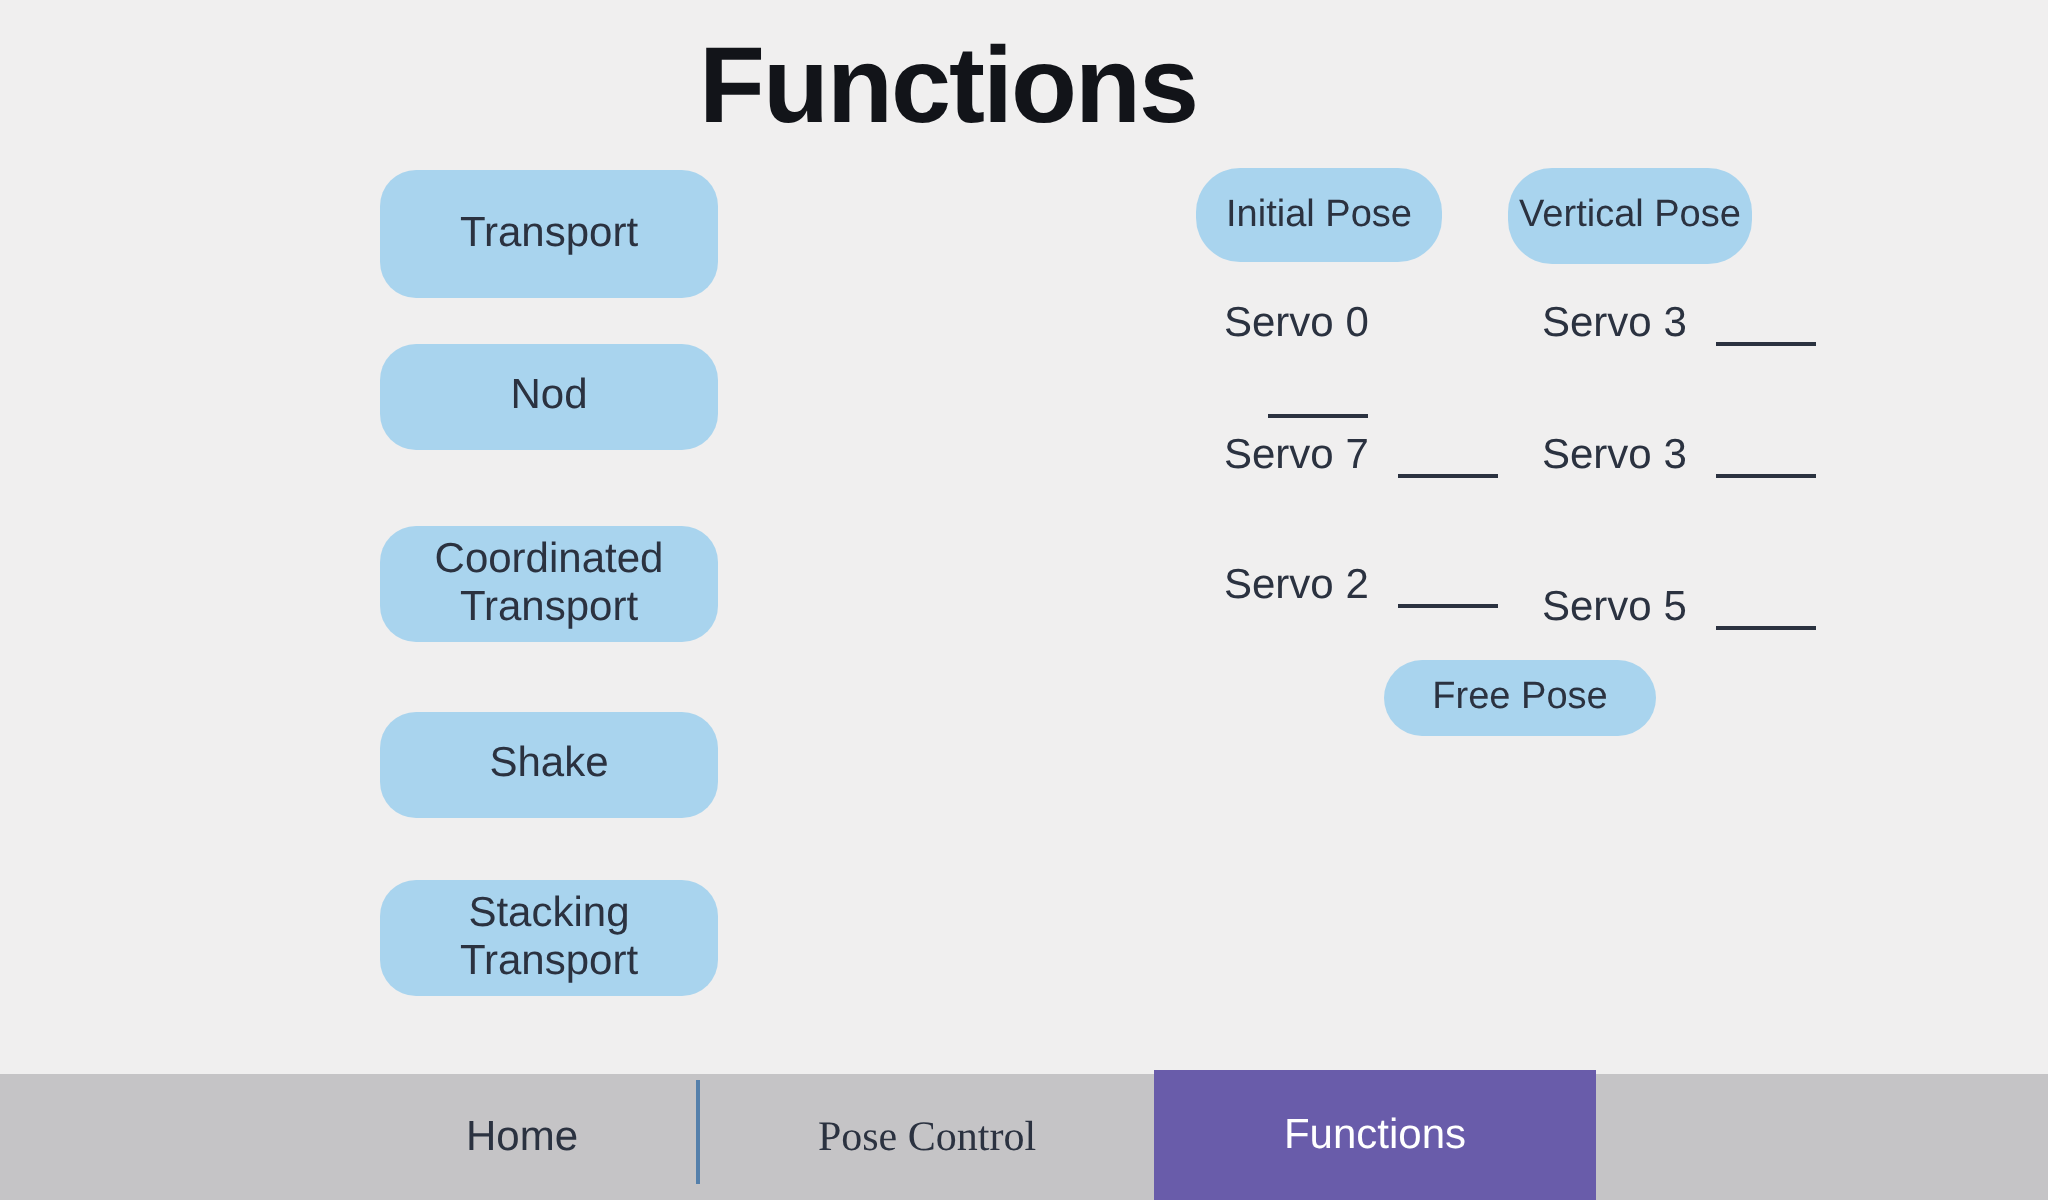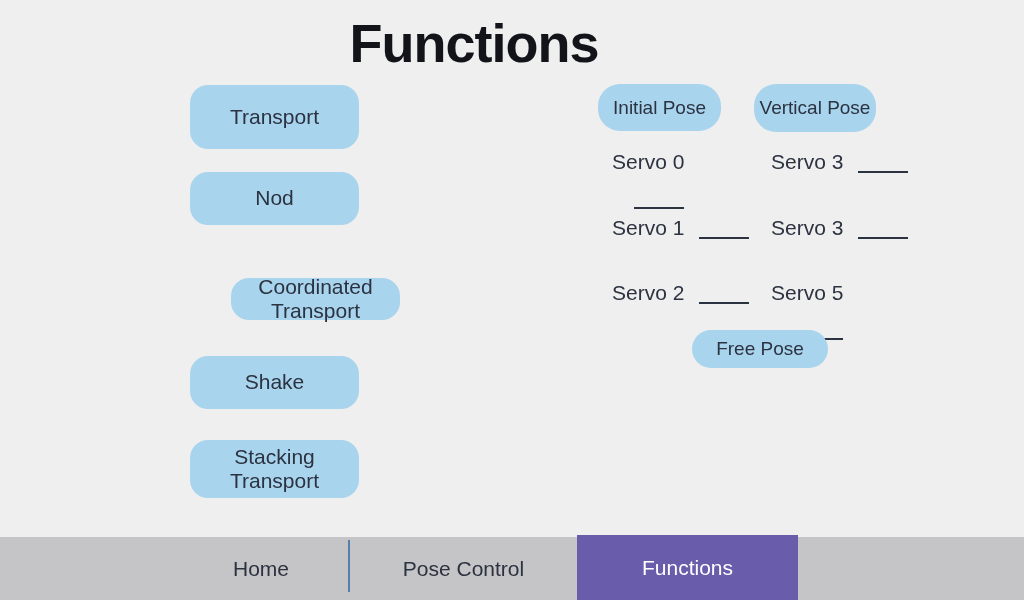--- a/index.html
+++ b/index.html
@@ -112,56 +112,56 @@
 </style>
 </head>
 <body>
 
 <div class="screen">
 
   <div class="page-title">Functions</div>
 
   <button class="fn-btn" style="top:85px;  height:64px;">Transport</button>
   <button class="fn-btn" style="top:172px; height:53px;text-align:center;">Nod</button>
-  <button class="fn-btn" style="top:278px; height:42px;margin-left:41px;">Coordinated Transport</button>
+  <button class="fn-btn" style="top:263px; height:58px;">Coordinated Transport</button>
   <button class="fn-btn" style="top:356px; height:53px;">Shake</button>
   <button class="fn-btn" style="top:440px; height:58px;">Stacking Transport</button>
 
   <button class="pill-btn" style="left:598px; top:84px; width:123px; height:47px;">Initial Pose</button>
   <button class="pill-btn" style="left:734px; top:84px; width:122px; height:48px;margin-left:20px;">Vertical Pose</button>
 
   <div class="servo-item" style="left:612px; top:150px;flex-direction:column;">
     <span>Servo 0</span>
     <span class="servo-line"></span>
   </div>
   <div class="servo-item" style="left:771px; top:150px;">
     <span>Servo 3</span>
     <span class="servo-line"></span>
   </div>
 
   <div class="servo-item" style="left:612px; top:216px;">
-    <span>Servo 1</span>
+    <span>Servo 7</span>
     <span class="servo-line"></span>
   </div>
   <div class="servo-item" style="left:771px; top:216px;">
     <span>Servo 3</span>
     <span class="servo-line"></span>
   </div>
 
   <div class="servo-item" style="left:612px; top:281px;">
     <span>Servo 2</span>
     <span class="servo-line"></span>
   </div>
-  <div class="servo-item" style="left:771px; top:281px;flex-direction:column;">
+  <div class="servo-item" style="left:771px; top:292px;">
     <span>Servo 5</span>
     <span class="servo-line"></span>
   </div>
 
   <button class="pill-btn" style="left:692px; top:330px; width:136px; height:38px;">Free Pose</button>
 
   <div class="tab-bar">
     <button class="tab" style="left:174px; width:174px;">Home</button>
     <div class="tab-divider" style="left:348px;"></div>
-    <button class="tab" style="left:350px; width:227px;">Pose Control</button>
+    <button class="tab" style="left:350px; width:227px;font-family:Liberation Serif, serif;">Pose Control</button>
     <button class="tab active" style="left:577px; width:221px;">Functions</button>
   </div>
 
 </div>
 
 </body></html>

